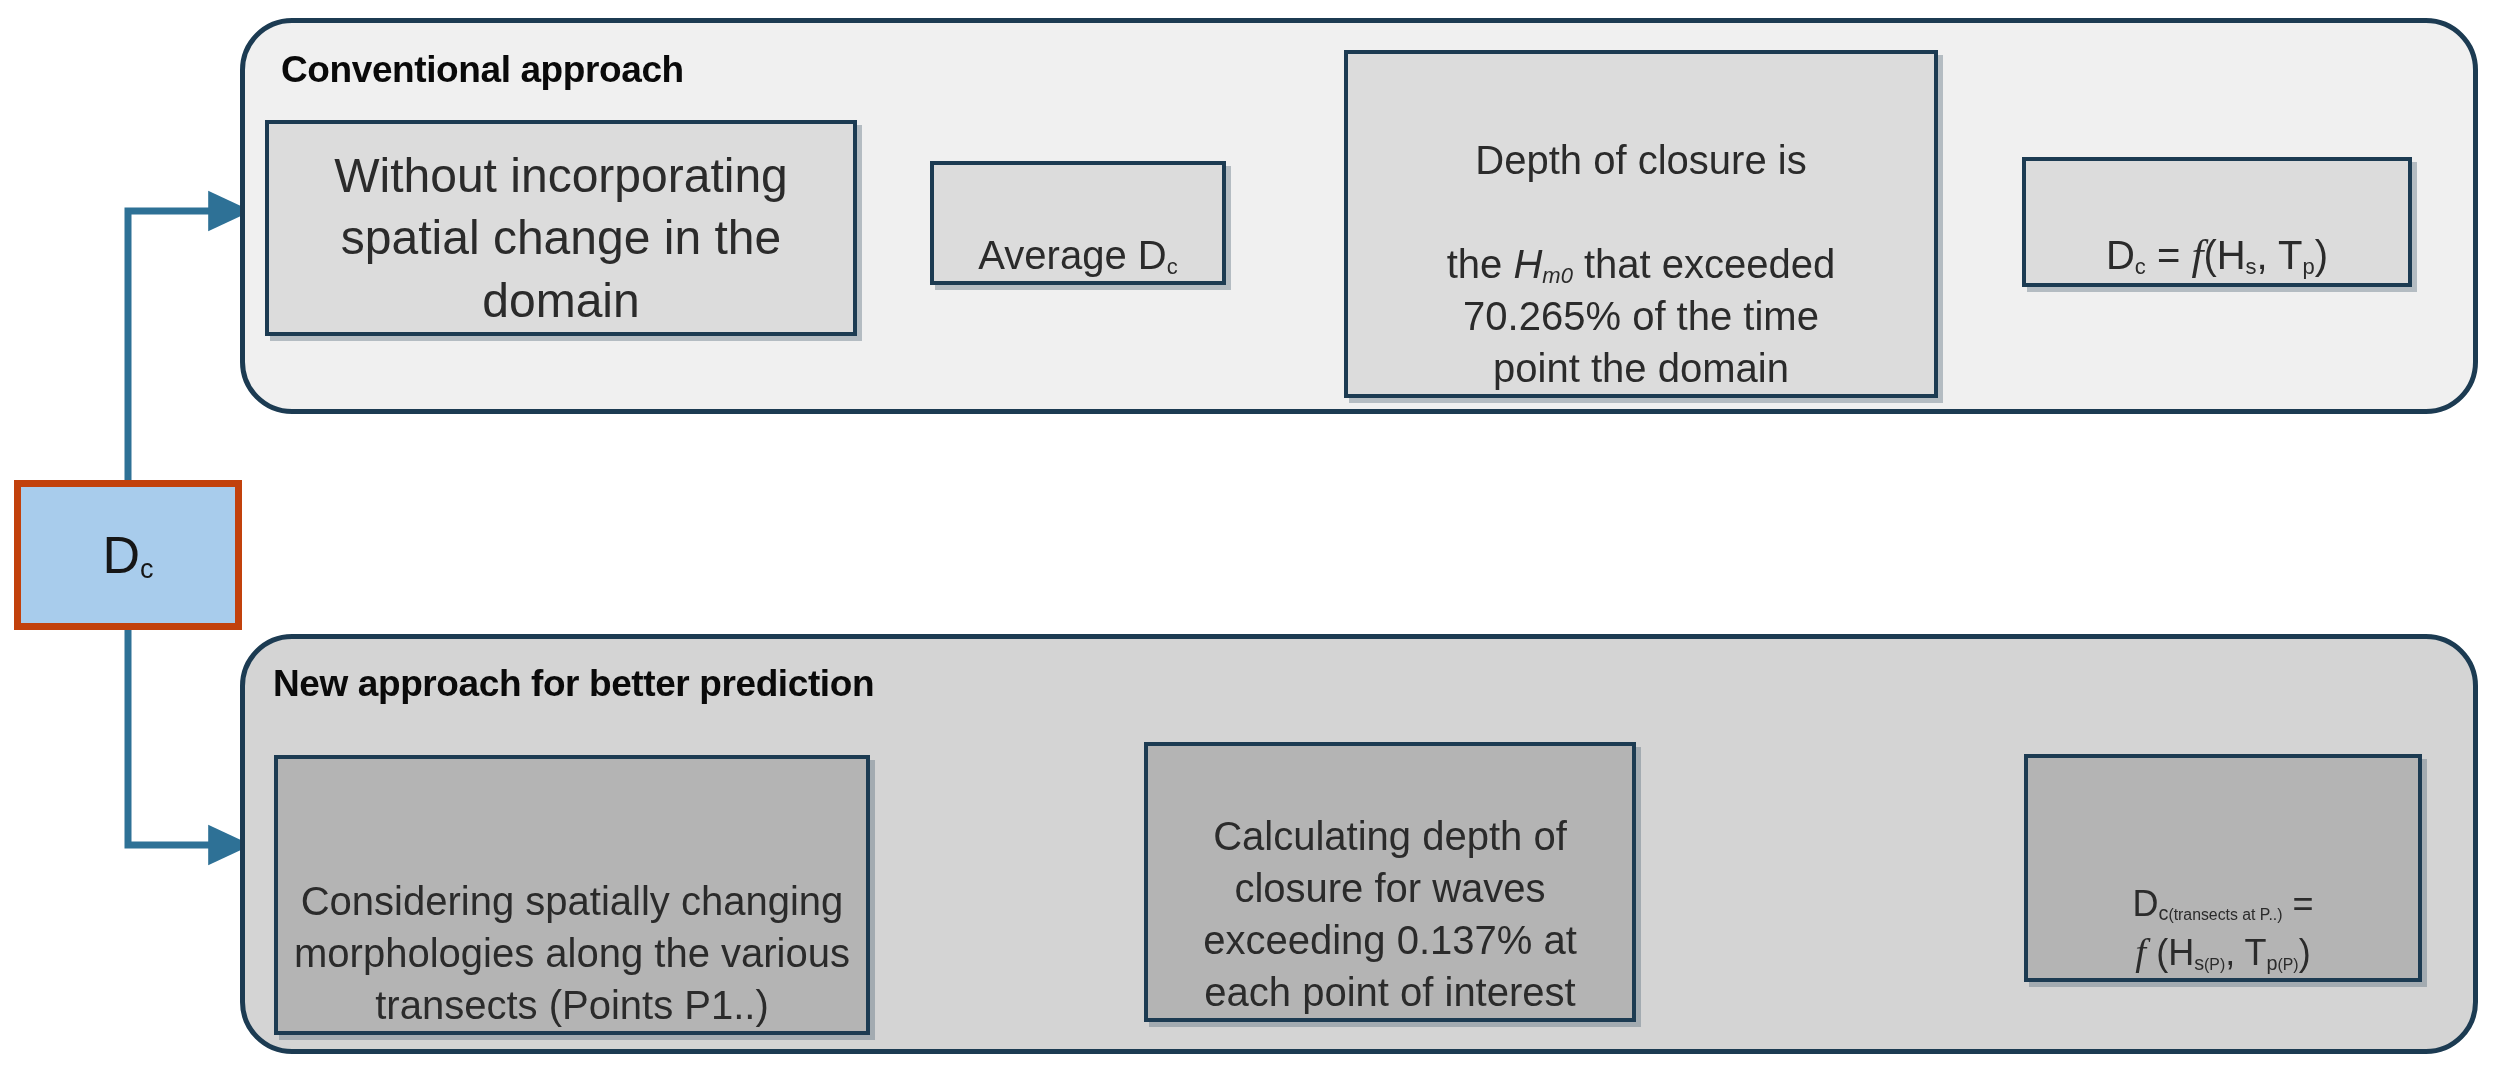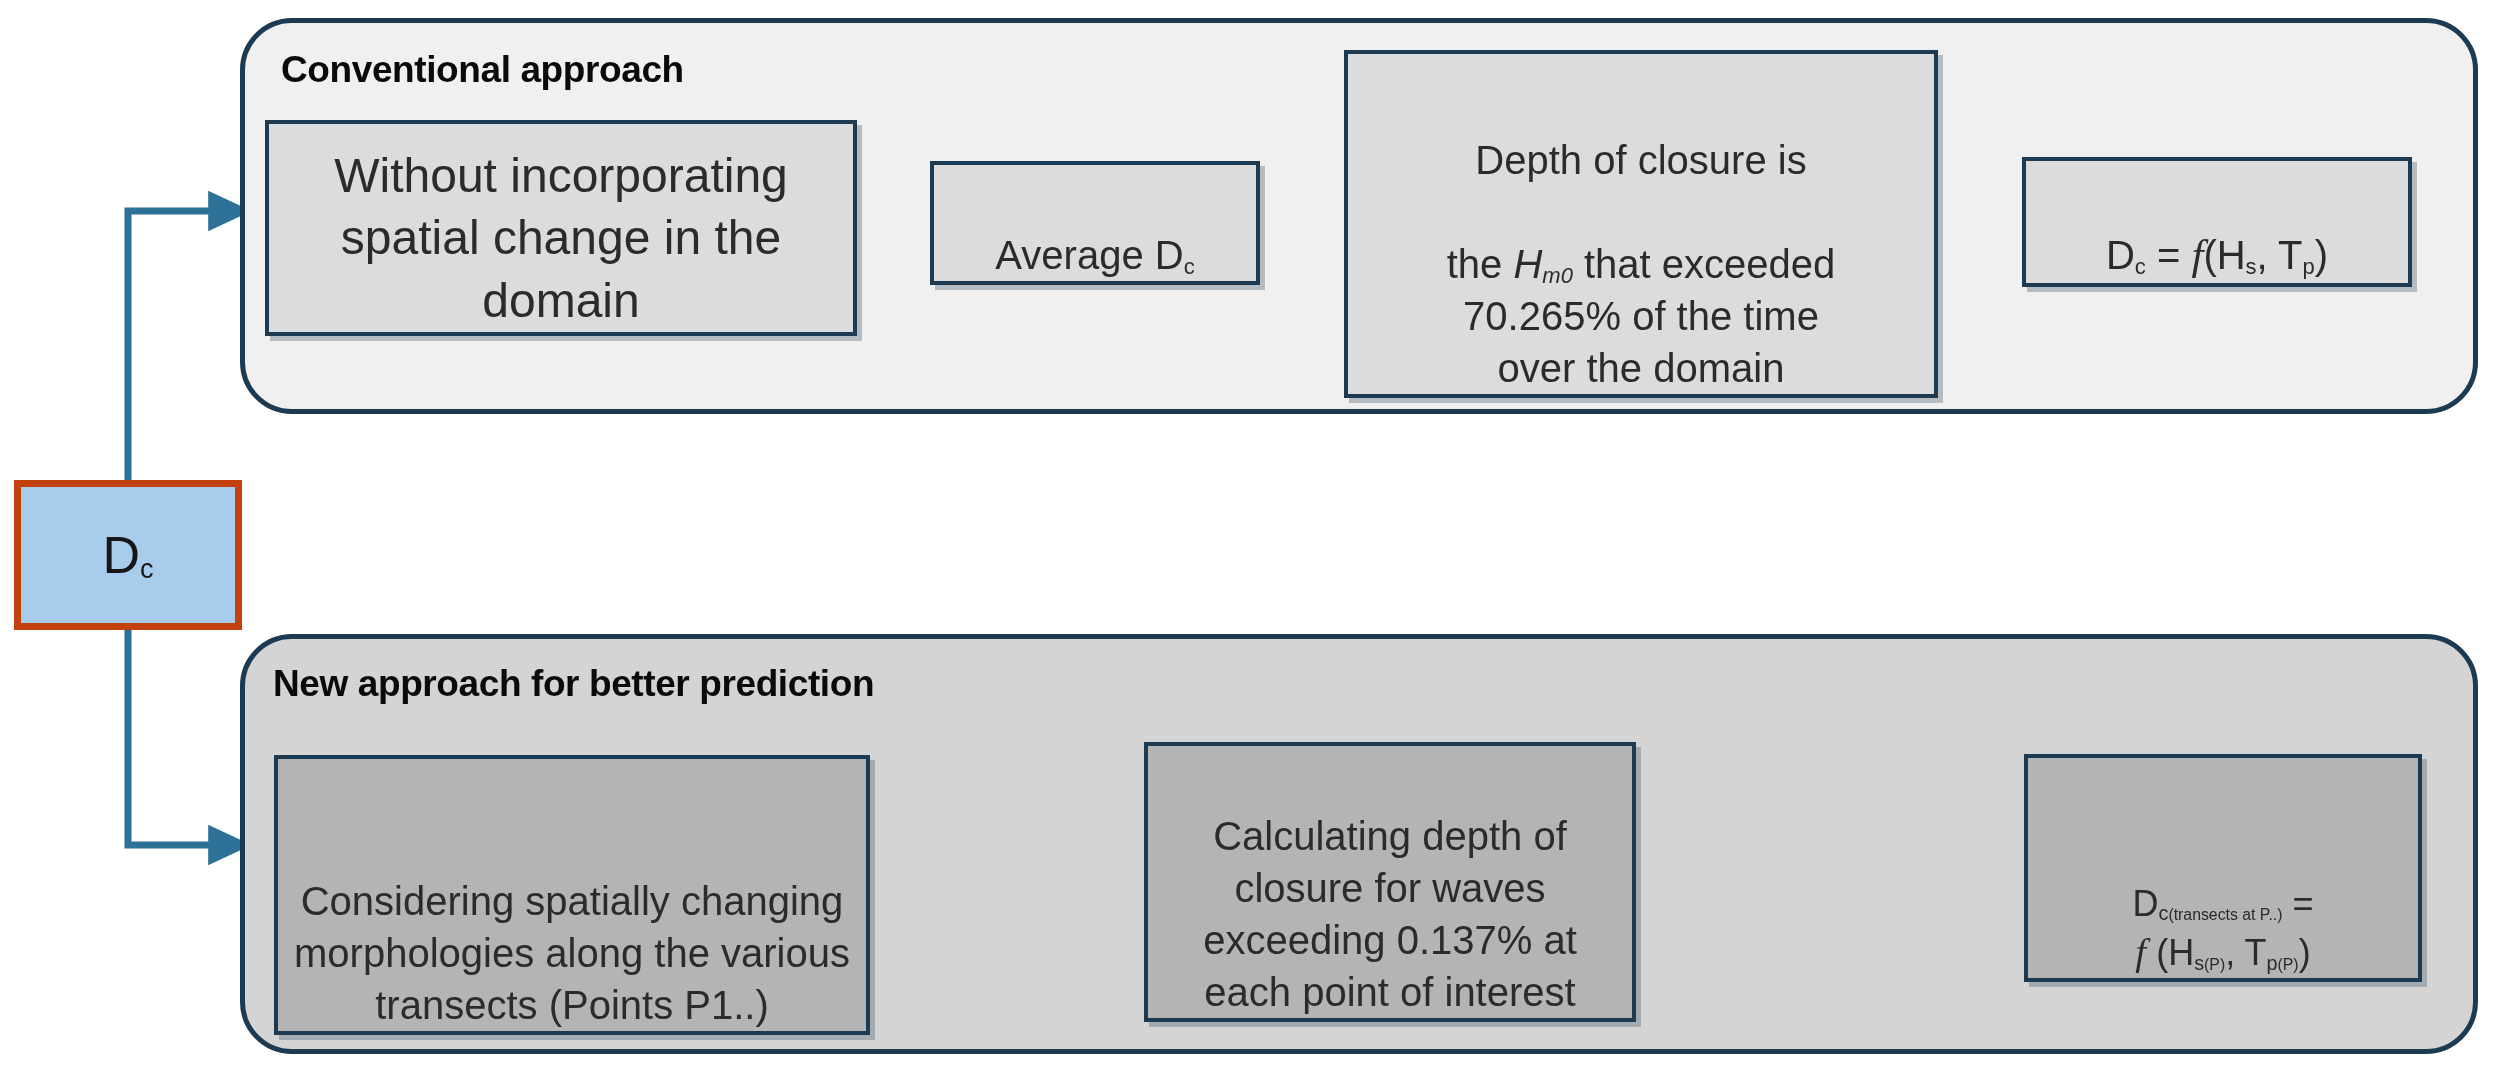--- a/index.html
+++ b/index.html
@@ -101,21 +101,21 @@
   }
   .pbox .ptext {
     padding: 0 14px;
     line-height: 1.30;
   }
   .pbox.light { background: #DCDCDC; }
   .pbox.dark  { background: #B4B4B4; }
 
   
   #box-without  { left: 265px;  top: 120px; width: 592px;  height: 216px; font-size: 48px; }
-  #box-average  { left: 930px;  top: 161px; width: 330px;  height: 124px; font-size: 40px; }
+  #box-average  { left: 930px;  top: 161px; width: 296px;  height: 124px; font-size: 40px; }
   #box-depth    { left: 1344px; top: 50px;  width: 594px;  height: 348px; font-size: 40px; }
   #box-formula1 { left: 2022px; top: 157px; width: 390px;  height: 130px; font-size: 40px; }
 
   
   #box-considering { left: 274px;  top: 755px; width: 596px; height: 280px; font-size: 40px; }
   #box-calculating { left: 1144px; top: 742px; width: 492px; height: 280px; font-size: 40px; }
   #box-formula2    { left: 2024px; top: 754px; width: 398px; height: 228px; font-size: 36px; }
 
   
   .sub {
@@ -180,21 +180,21 @@
   <div class="pbox light" id="box-average">
     <div class="ptext"><span>Average D</span><span class="sub">c</span></div>
   </div>
 
   <div class="pbox light" id="box-depth">
     <div class="ptext">
       <span>Depth of closure is</span><br>
       <br>
       <span><span>the </span><span class="ital">H</span><span class="sub ital">m0</span><span> that exceeded</span></span><br>
       <span>70.265% of the time</span><br>
-      <span>over the domain</span>
+      <span>point the domain</span>
     </div>
   </div>
 
   <div class="pbox light" id="box-formula1">
     <div class="ptext eqline"><span>D</span><span class="sub">c</span><span> = </span><span class="fsym">f</span><span>(H</span><span class="sub">s</span><span>, T</span><span class="sub">p</span><span>)</span></div>
   </div>
 
   <div class="group bottom">
     <div class="group-title">New approach for better prediction</div>
   </div>

